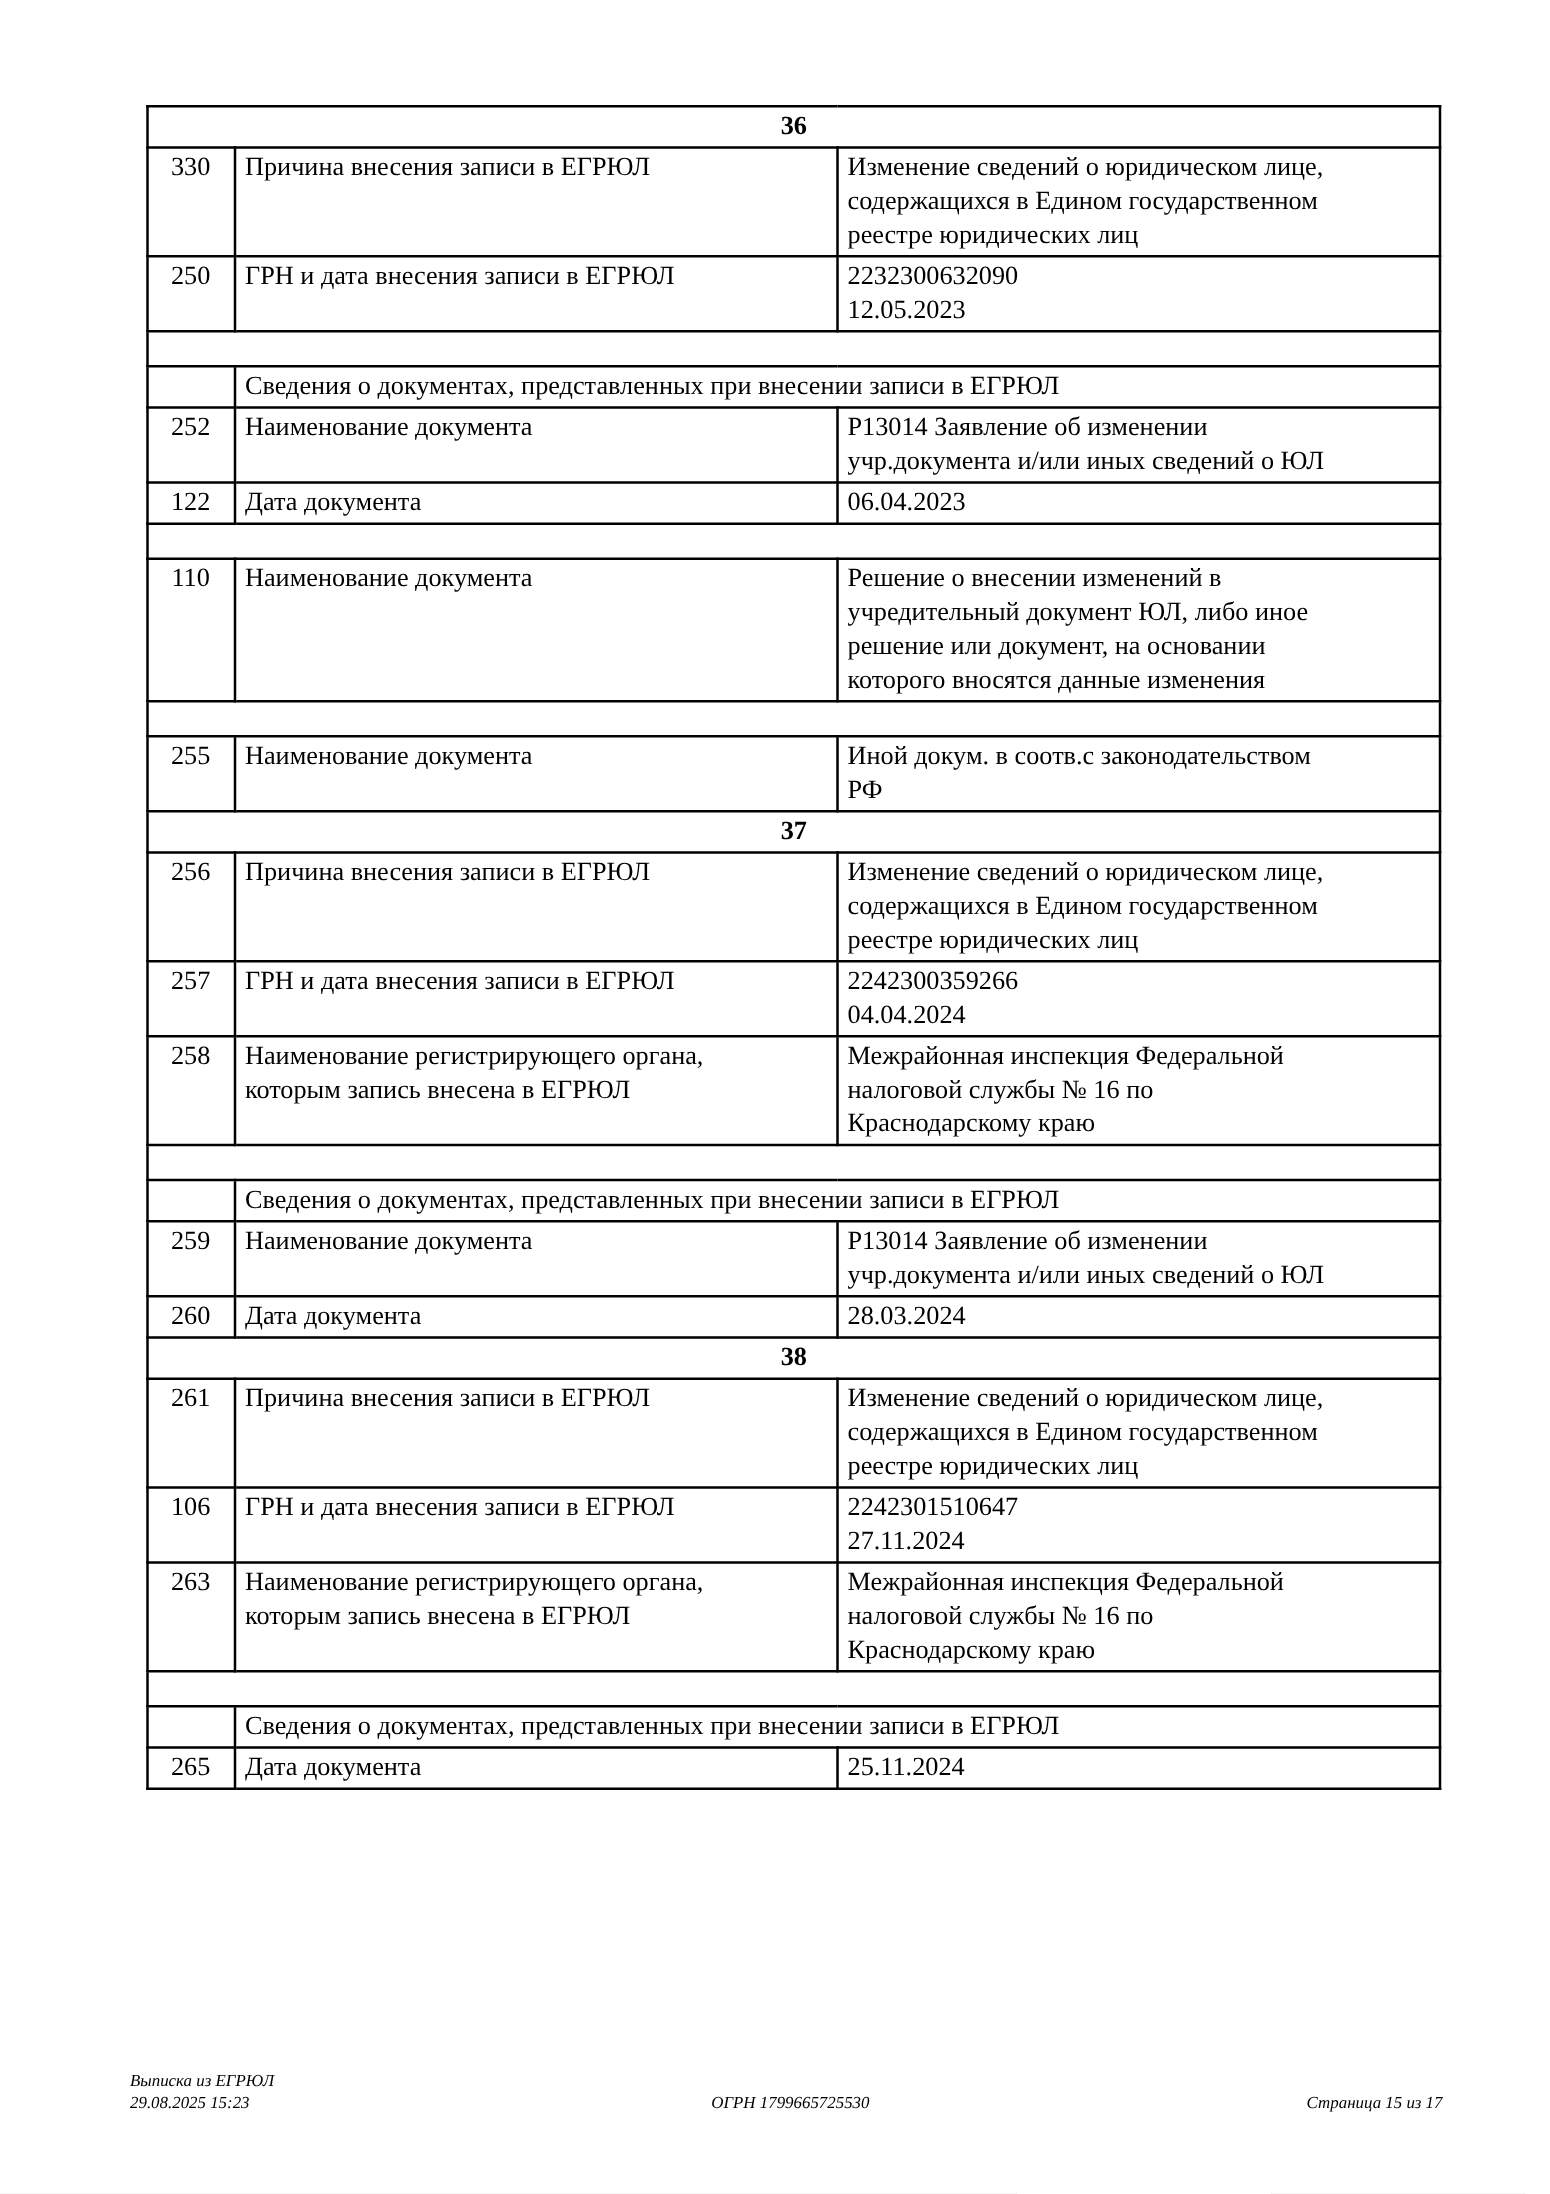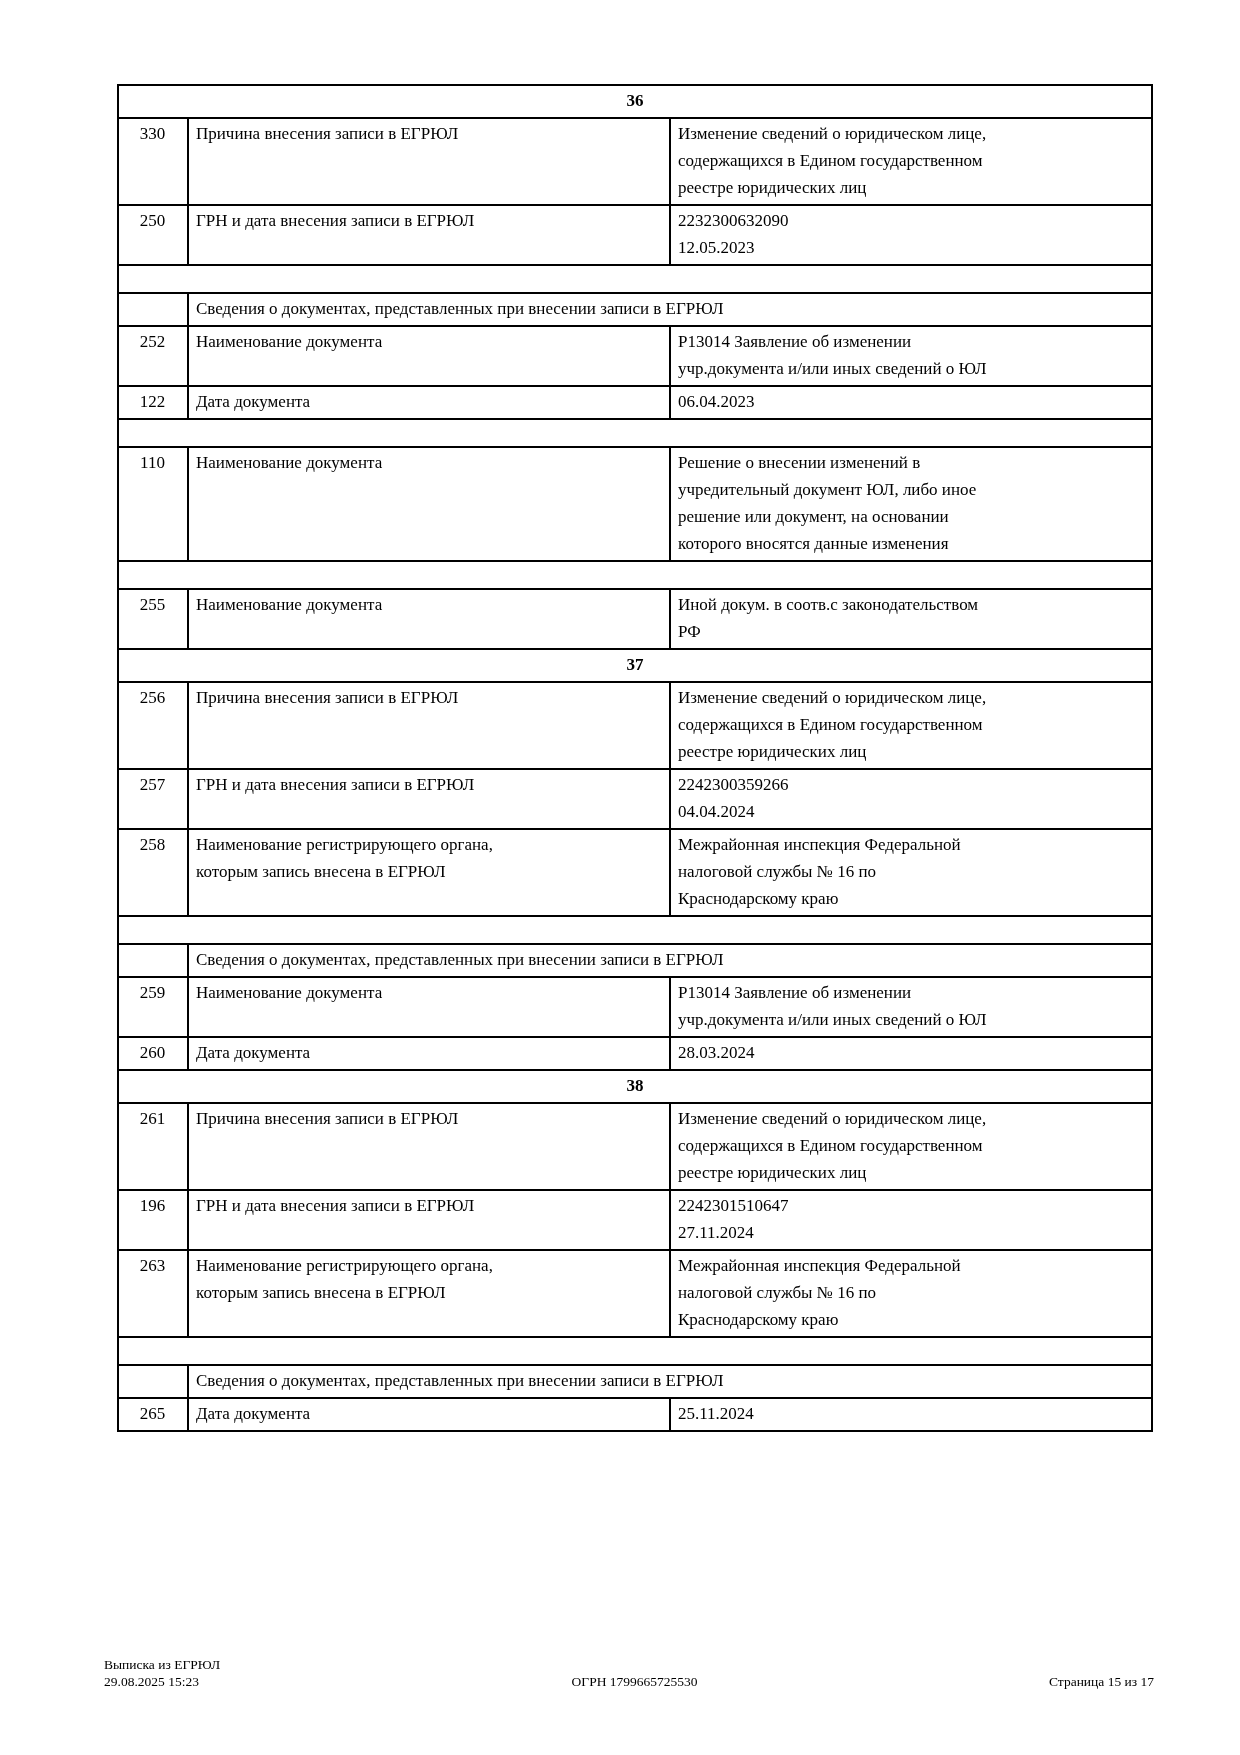--- a/index.html
+++ b/index.html
@@ -10,21 +10,21 @@
     color:#000;
     font-family:"Liberation Serif","DejaVu Serif",serif;
     overflow:hidden;
     margin:0 auto;
   }
   table.egrul{
     border-collapse:collapse;
     table-layout:fixed;
     width:1034px;
     margin:84px 0 0 117px;
-    font-size:17px;
+    font-size:21px;
     line-height:27px;
   }
   table.egrul td{
     border:2px solid #000;
     vertical-align:top;
     padding:1px 8px 3px 7px;
     white-space:pre-line;
     overflow:hidden;
     word-wrap:break-word;
   }
@@ -48,20 +48,21 @@
   .footer{
     position:absolute;
     left:104px;
     top:1656px;
     width:1050px;
     display:flex;
     justify-content:space-between;
     align-items:flex-end;
     font-size:13.5px;
     line-height:17px;
+    font-style:italic;
   }
   .footer .left div{white-space:nowrap;}
 </style>
 </head>
 <body>
 
 <div class="page">
 
   <table class="egrul">
     <colgroup>
@@ -170,21 +171,21 @@
           <td colspan="3">38</td>
         </tr>
         <tr>
           <td class="num">261</td>
           <td>Причина внесения записи в ЕГРЮЛ</td>
           <td>Изменение сведений о юридическом лице,
 содержащихся в Едином государственном
 реестре юридических лиц</td>
         </tr>
         <tr>
-          <td class="num">196</td>
+          <td class="num">106</td>
           <td>ГРН и дата внесения записи в ЕГРЮЛ</td>
           <td>2242301510647
 27.11.2024</td>
         </tr>
         <tr>
           <td class="num">263</td>
           <td>Наименование регистрирующего органа,
 которым запись внесена в ЕГРЮЛ</td>
           <td>Межрайонная инспекция Федеральной
 налоговой службы № 16 по

